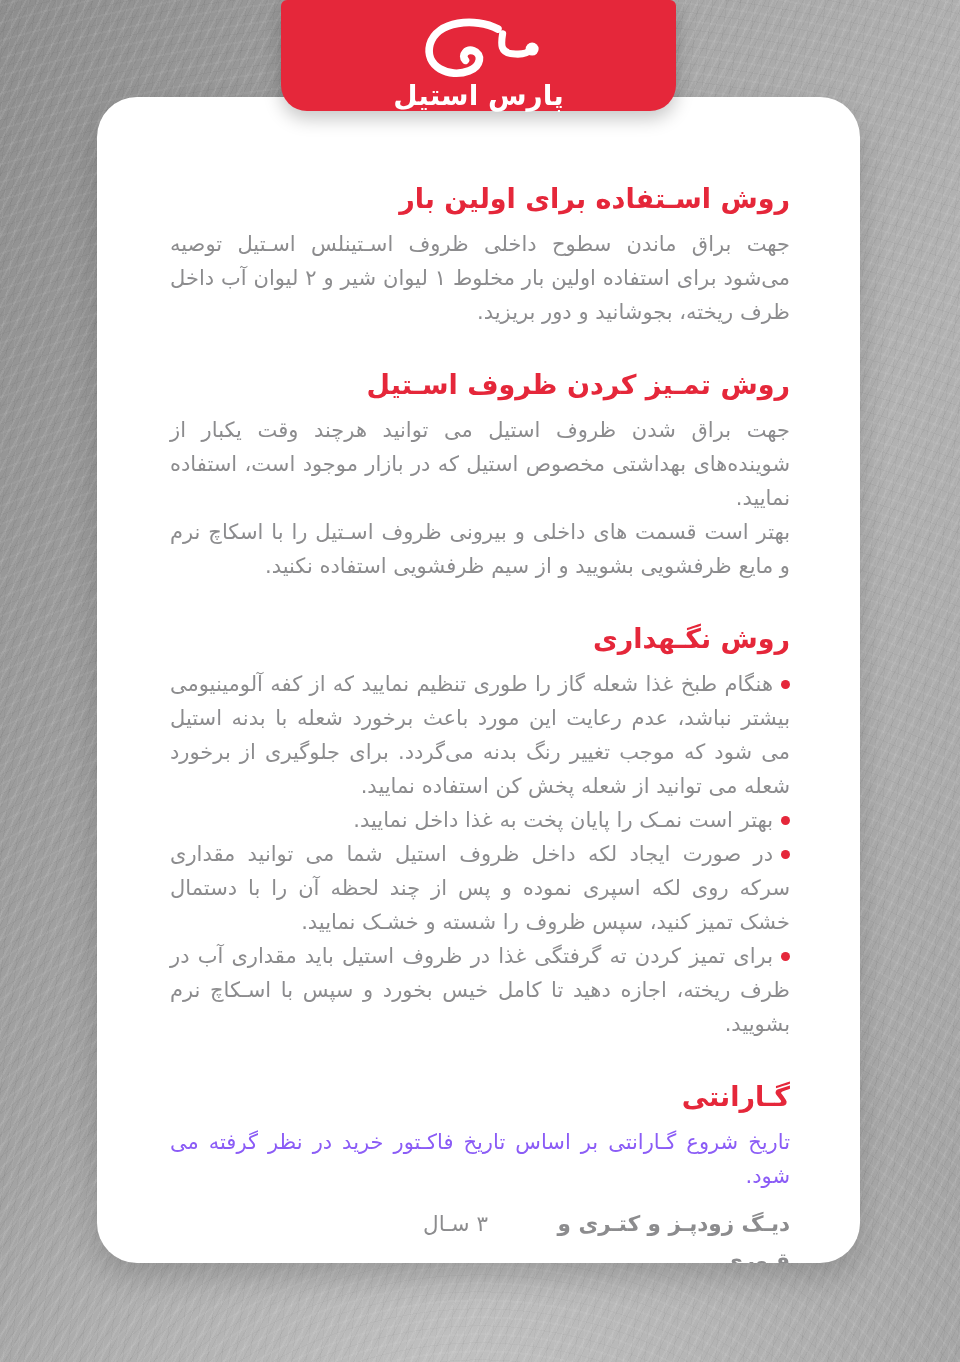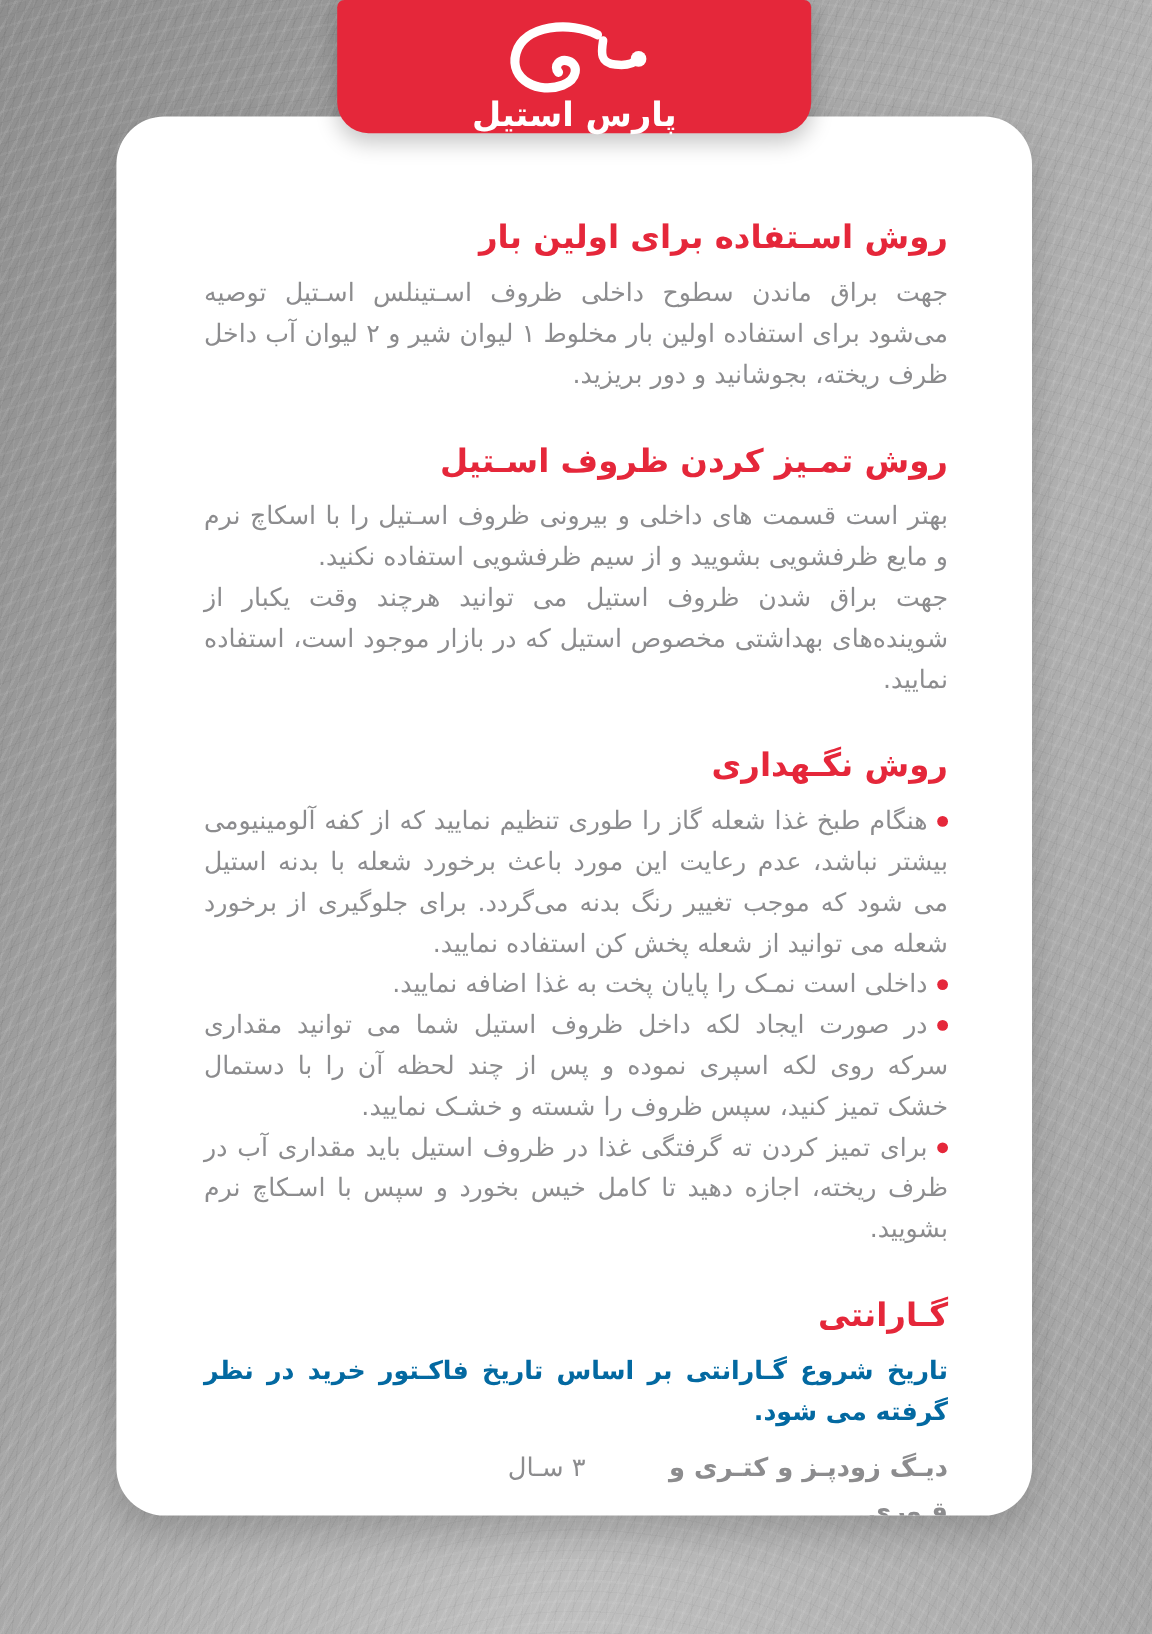--- a/index.html
+++ b/index.html
@@ -35,21 +35,21 @@
     color:#ffffff;font-weight:bold;font-size:28px;line-height:30px;margin-top:3px;
   }
   .sec{margin:0 0 38px;}
   .sec h2{
     margin:0 0 10px;font-size:27px;line-height:36px;font-weight:bold;color:#e5273a;
   }
   .body{
     margin:0;font-size:21px;line-height:34px;color:#8c8c8e;
     text-align:justify;
   }
-  .bold{font-weight:bold;color:#0369a1;}
+  .bold{font-weight:normal;color:#8b5cf6;}
   .bullet .dot{
     display:inline-block;width:9px;height:9px;border-radius:50%;
     background:#e5273a;margin-left:8px;vertical-align:2px;
   }
   .wtable{margin:12px 0 20px;}
   .wrow{display:flex;font-size:21.5px;line-height:37px;color:#8c8c8e;}
   .witem{width:302px;font-weight:bold;}
 </style>
 </head>
 <body>
@@ -58,28 +58,28 @@
 
   <div class="card">
 
     <section class="sec">
       <h2>روش اسـتفاده برای اولین بار</h2>
       <p class="body">جهت براق ماندن سطوح داخلی ظروف اسـتینلس اسـتیل توصیه می‌شود برای استفاده اولین بار مخلوط ۱ لیوان شیر و ۲ لیوان آب داخل ظرف ریخته، بجوشانید و دور بریزید.</p>
     </section>
 
     <section class="sec">
       <h2>روش تمـیز کردن ظروف اسـتیل</h2>
+      <p class="body">جهت براق شدن ظروف استیل می توانید هرچند وقت یکبار از شوینده‌های بهداشتی مخصوص استیل که در بازار موجود است، استفاده نمایید.</p>
       <p class="body">بهتر است قسمت های داخلی و بیرونی ظروف اسـتیل را با اسکاچ نرم و مایع ظرفشویی بشویید و از سیم ظرفشویی استفاده نکنید.</p>
-      <p class="body">جهت براق شدن ظروف استیل می توانید هرچند وقت یکبار از شوینده‌های بهداشتی مخصوص استیل که در بازار موجود است، استفاده نمایید.</p>
     </section>
 
     <section class="sec">
       <h2>روش نگـهداری</h2>
       <p class="body bullet"><span class="dot"></span><span>هنگام طبخ غذا شعله گاز را طوری تنظیم نمایید که از کفه آلومینیومی بیشتر نباشد، عدم رعایت این مورد باعث برخورد شعله با بدنه استیل می شود که موجب تغییر رنگ بدنه می‌گردد. برای جلوگیری از برخورد شعله می توانید از شعله پخش کن استفاده نمایید.</span></p>
-      <p class="body bullet"><span class="dot"></span><span>داخلی است نمـک را پایان پخت به غذا اضافه نمایید.</span></p>
+      <p class="body bullet"><span class="dot"></span><span>بهتر است نمـک را پایان پخت به غذا داخل نمایید.</span></p>
       <p class="body bullet"><span class="dot"></span><span>در صورت ایجاد لکه داخل ظروف استیل شما می توانید مقداری سرکه روی لکه اسپری نموده و پس از چند لحظه آن را با دستمال خشک تمیز کنید، سپس ظروف را شسته و خشـک نمایید.</span></p>
       <p class="body bullet"><span class="dot"></span><span>برای تمیز کردن ته گرفتگی غذا در ظروف استیل باید مقداری آب در ظرف ریخته، اجازه دهید تا کامل خیس بخورد و سپس با اسـکاچ نرم بشویید.</span></p>
     </section>
 
     <section class="sec">
       <h2>گـارانتی</h2>
       <p class="body bold">تاریخ شروع گـارانتی بر اساس تاریخ فاکـتور خرید در نظر گرفته می شود.</p>
 
       <div class="wtable">
         <div class="wrow">

